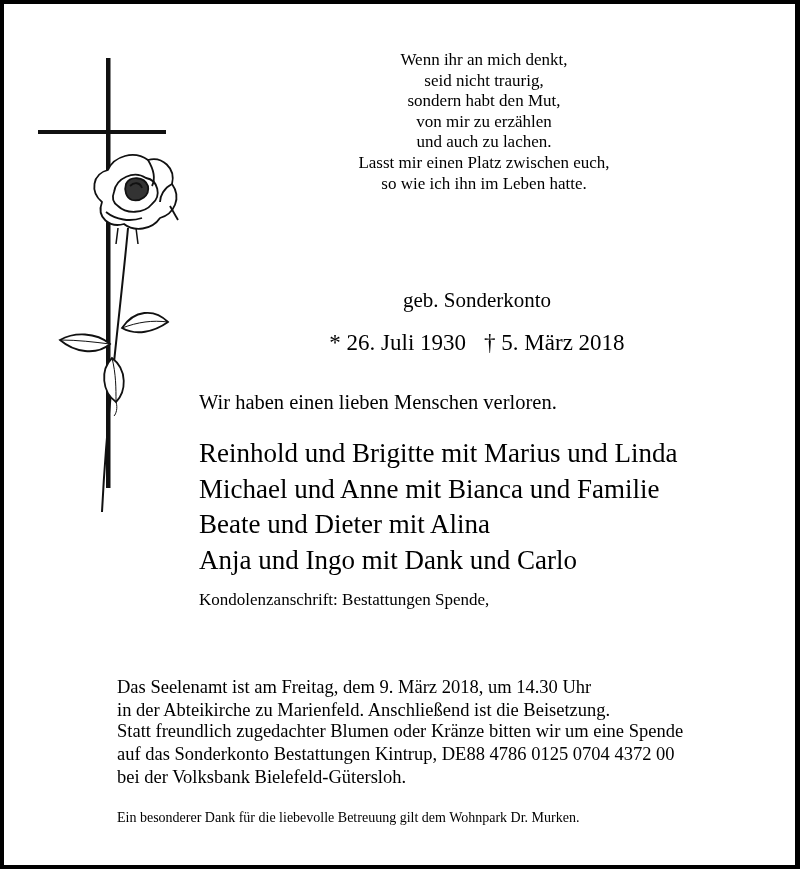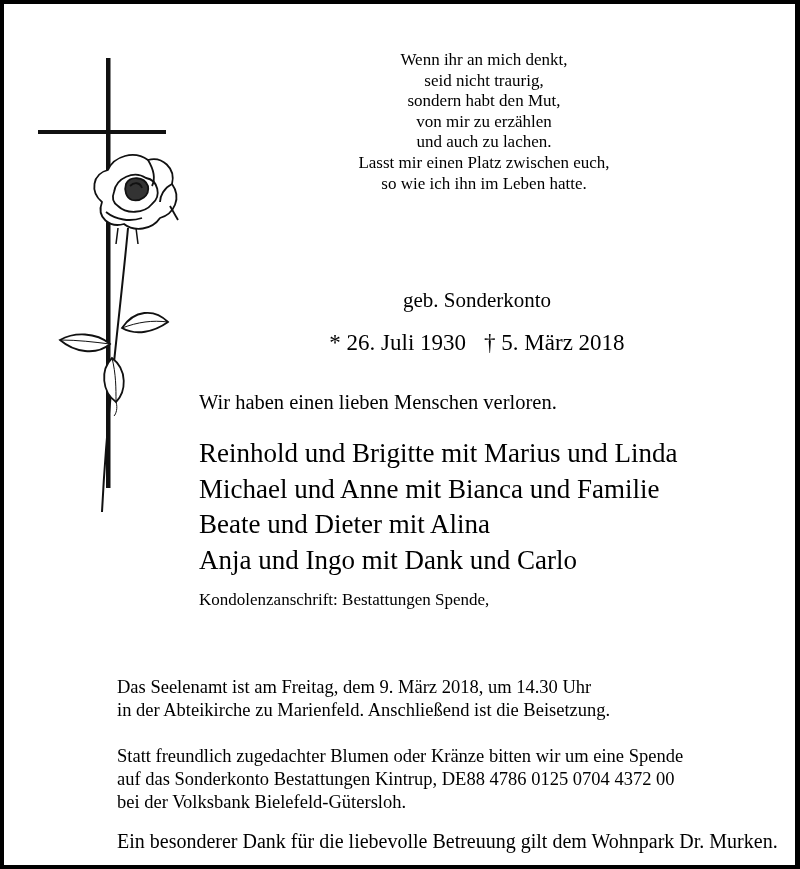--- a/index.html
+++ b/index.html
@@ -33,22 +33,22 @@
     text-align: center; font-size: 23px; line-height: 28px; margin-top: 8px;
   }
   .dates span.gap { display: inline-block; width: 18px; }
   .lost { left: 195px; top: 385px; font-size: 20.5px; line-height: 26px; }
   .family { position: absolute; left: 195px; top: 432px; font-size: 27px; line-height: 35.5px; }
   .family div { white-space: nowrap; }
   .condol { position: absolute; left: 195px; top: 586px; font-size: 17px; line-height: 20.5px; }
   .condol div { white-space: nowrap; }
   .service { position: absolute; left: 113px; top: 652px; font-size: 18.5px; line-height: 23px; margin-top: 20px; }
   .service div, .donation div { white-space: nowrap; }
-  .donation { position: absolute; left: 113px; top: 716px; font-size: 18.5px; line-height: 23px; margin-top: 25px; }
-  .thanks { left: 113px; top: 826px; font-size: 20px; line-height: 23px; }
+  .donation { position: absolute; left: 113px; top: 716px; font-size: 18.5px; line-height: 23px; }
+  .thanks { left: 113px; top: 802px; font-size: 14px; line-height: 23px; }
   .art { position: absolute; left: 26px; top: 48px; }
 </style>
 </head>
 <body>
 
 <div class="frame">
 
   <svg class="art" width="160" height="470" viewBox="0 0 160 470">
 
     <rect x="76" y="6" width="4.5" height="430" fill="#111"></rect>

